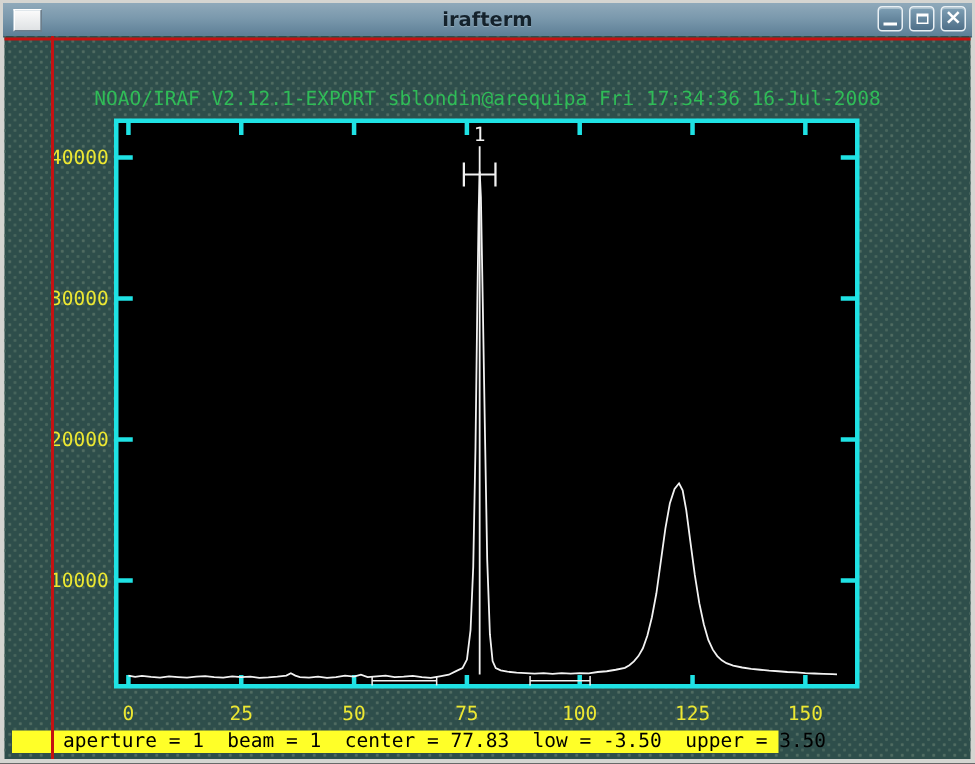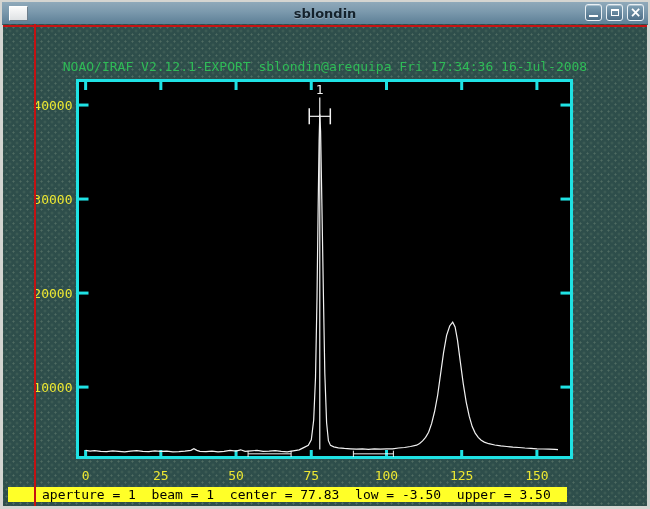--- a/index.html
+++ b/index.html
@@ -55,34 +55,34 @@
     position:absolute;left:0;top:5px;width:100%;
     text-align:center;
     font-family:"DejaVu Sans Mono",monospace;
     font-size:13px;line-height:15px;
     color:#2fbc57;white-space:pre;
   }
   #plot-svg{position:absolute;left:0;top:0;width:644px;height:482px;}
   .crosshair-h{position:absolute;left:0;top:1px;width:100%;height:2px;background:#c41212;z-index:6;}
   .crosshair-v{position:absolute;left:31px;top:0;width:2px;height:100%;background:#c41212;z-index:6;}
   .status-bar{
-    position:absolute;left:5px;top:463px;width:559px;height:15px;
+    position:absolute;left:5px;top:463px;width:511px;height:15px;
     background:#ffff28;
     color:#000;font-family:"DejaVu Sans Mono",monospace;font-size:13px;line-height:15px;
     padding-left:34px;box-sizing:border-box;white-space:pre;z-index:5;
   }
 </style>
 </head>
 <body>
 
 <div class="window">
 
   <div class="titlebar">
     <div class="wm-menu-btn"></div>
-    <div class="wm-title">sblondin</div>
+    <div class="wm-title">irafterm</div>
     <div class="wm-controls">
       <div class="tb-btn" title="minimize">
         <span class="glyph-min"></span>
       </div>
       <div class="tb-btn" title="maximize">
         <span class="glyph-max"></span>
       </div>
       <div class="tb-btn" title="close">
         <span class="glyph-close">×</span>
       </div>

